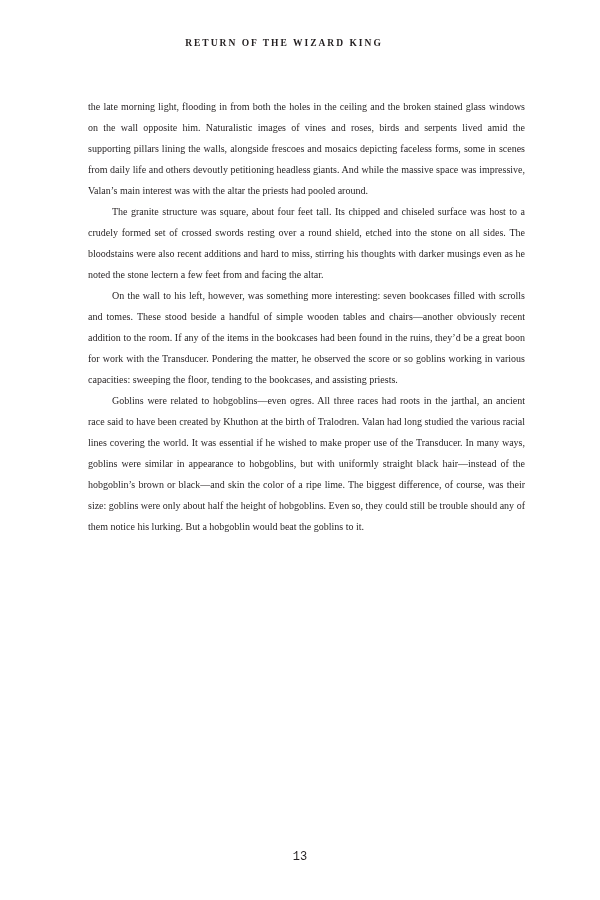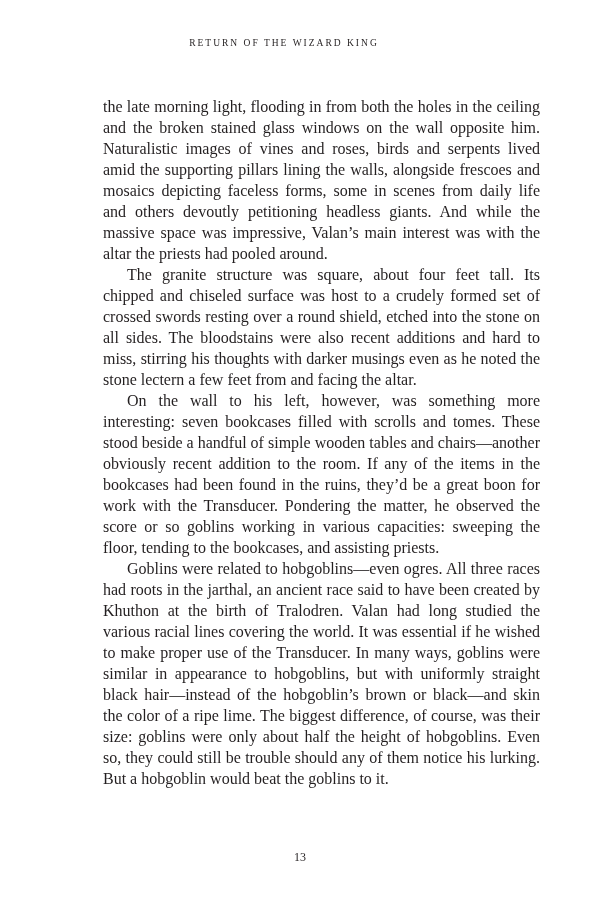--- a/index.html
+++ b/index.html
@@ -17,46 +17,47 @@
     }
     .running-head {
       position: absolute;
       top: 38px;
       left: 0;
       width: 568px;
       text-align: center;
       font-size: 9.5px;
       letter-spacing: 2px;
       text-transform: uppercase;
-      font-weight: normal;
+      font-weight: bold;
       color: #231f20;
     }
     .text-block {
       position: absolute;
       top: 96px;
-      left: 103px;
+      left: 88px;
       width: 437px;
-      font-size: 16px;
+      font-size: 10px;
       line-height: 21px;
       text-align: justify;
       hyphens: none;
     }
     .text-block p {
       margin: 0;
     }
     .text-block p.indent {
       text-indent: 24px;
     }
     .folio {
       position: absolute;
       top: 850px;
       left: 0;
       width: 600px;
       text-align: center;
       font-size: 12px;
+      font-family: Liberation Mono, monospace;
     }
   </style>
 </head>
 <body>
 
 <div class="running-head">Return of the Wizard King</div>
 
 <div class="text-block">
   <p>the late morning light, flooding in from both the holes in the ceiling and the broken stained glass windows on the wall opposite him. Naturalistic images of vines and roses, birds and serpents lived amid the supporting pillars lining the walls, alongside frescoes and mosaics depicting faceless forms, some in scenes from daily life and others devoutly petitioning headless giants. And while the massive space was impressive, Valan’s main interest was with the altar the priests had pooled around.</p>
   <p class="indent">The granite structure was square, about four feet tall. Its chipped and chiseled surface was host to a crudely formed set of crossed swords resting over a round shield, etched into the stone on all sides. The bloodstains were also recent additions and hard to miss, stirring his thoughts with darker musings even as he noted the stone lectern a few feet from and facing the altar.</p>

